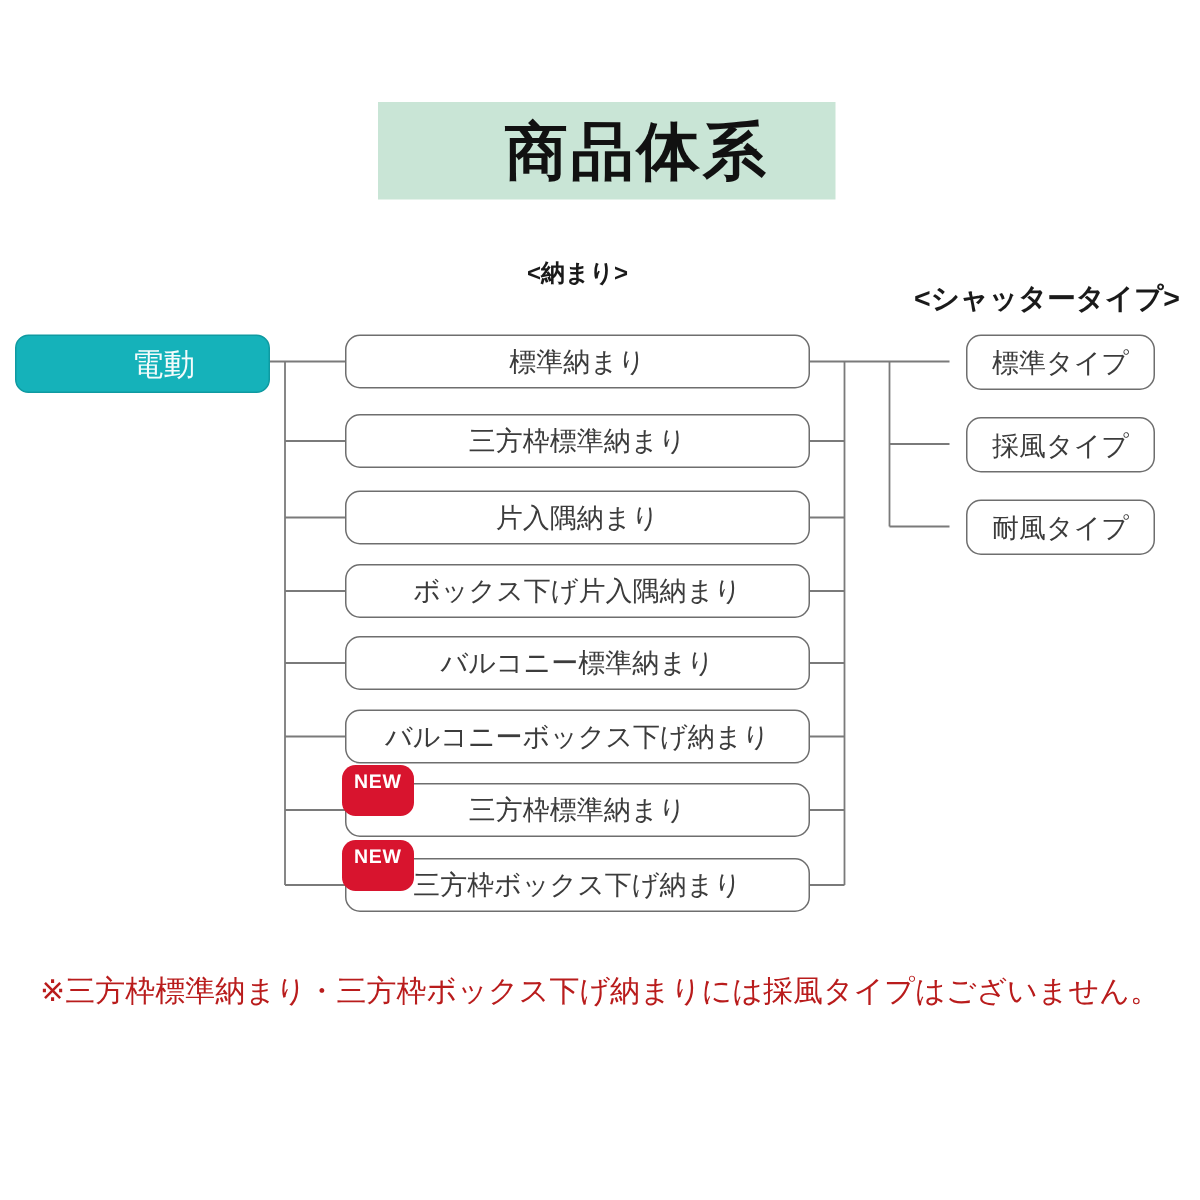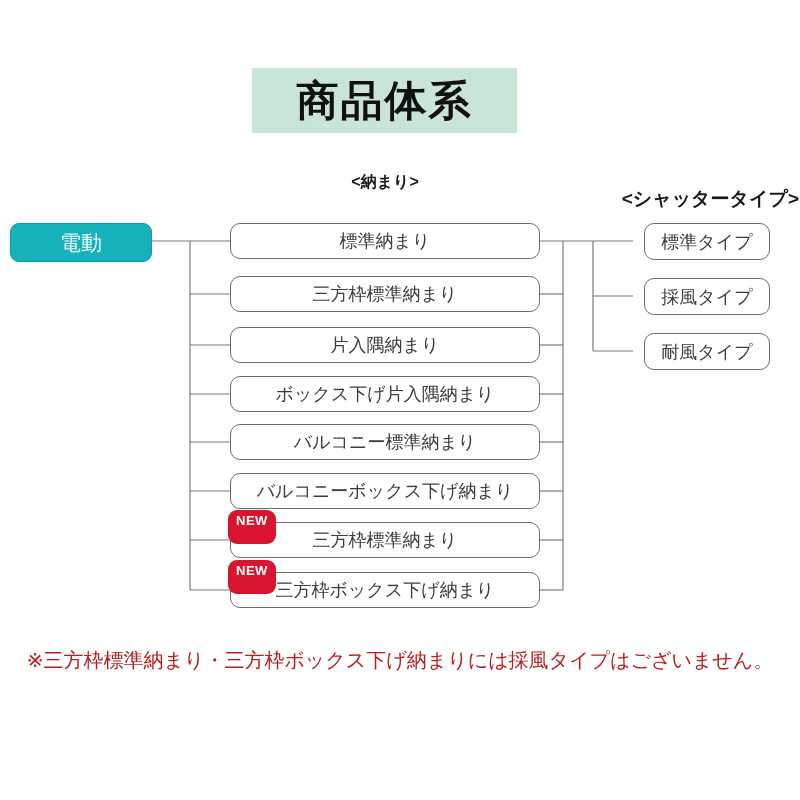--- a/index.html
+++ b/index.html
@@ -12,40 +12,41 @@
     overflow: hidden;
   }
   .title {
     position: absolute;
     left: 252px; top: 68px;
     width: 265px; height: 65px;
     background: #c9e5d6;
     display: flex; align-items: center; justify-content: center;
     font-size: 42px; font-weight: 700; color: #111111;
     letter-spacing: 2px;
+    padding-left: 40px;
   }
   .col-header {
     position: absolute;
     font-weight: 700; color: #1a1a1a;
     text-align: center;
   }
   .col-header.nakamari { left: 285px; top: 172px; width: 200px; font-size: 16px; }
-  .col-header.shutter  { left: 597px; top: 186px; width: 202px; font-size: 19px; text-align: right; }
+  .col-header.shutter  { left: 597px; top: 186px; width: 202px; font-size: 19px; }
   svg.connectors {
     position: absolute; left: 0; top: 0;
     pointer-events: none;
   }
   .drive {
     position: absolute;
     left: 10px; width: 140px; height: 37px;
     border-radius: 9px;
     display: flex; align-items: center; justify-content: center;
     color: #f4fbfb; font-size: 21px;
   }
-  .drive.electric { top: 223px; background: #15b2ba; border: 1px solid #0f9aa1; }
+  .drive.electric { top: 223px; background: #15b2ba; border: 1px solid #0f9aa1; padding-left: 28px; }
   .drive.manual   { top: 389px; background: #9aa2a8; border: 1px solid #7b848a; color: #f7f8f8; }
   .nbox, .sbox {
     position: absolute;
     background: #ffffff;
     border: 1.4px solid #6e6e6e;
     border-radius: 10px;
     display: flex; align-items: center; justify-content: center;
     font-size: 18px; color: #3c3c3c;
     box-sizing: border-box;
   }

